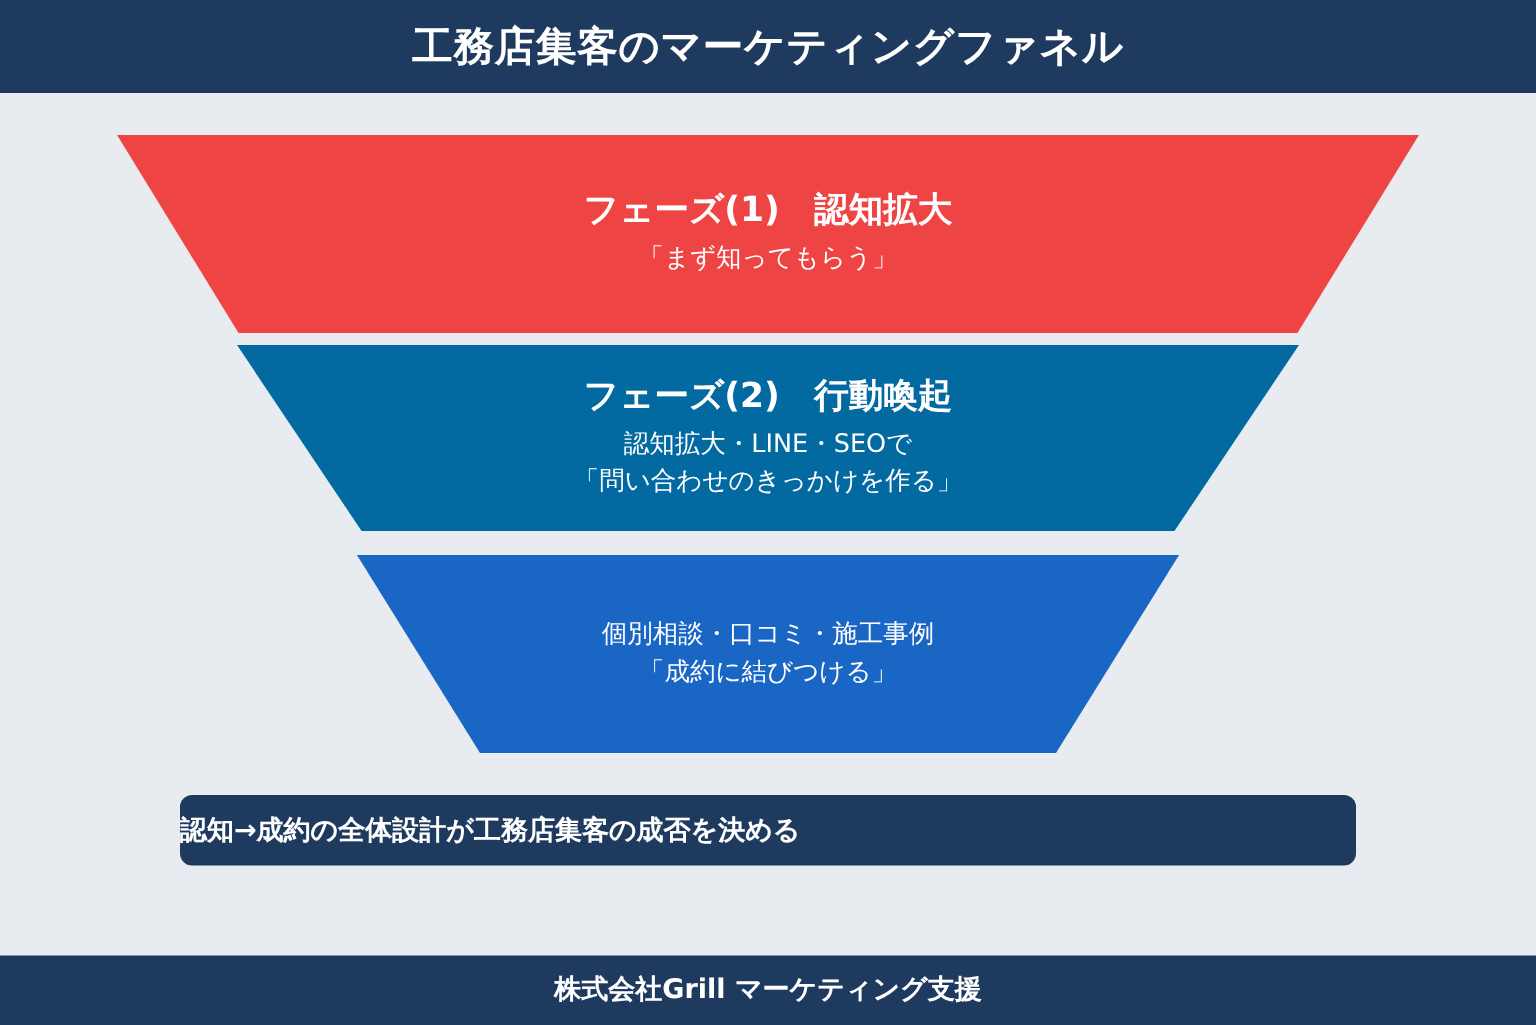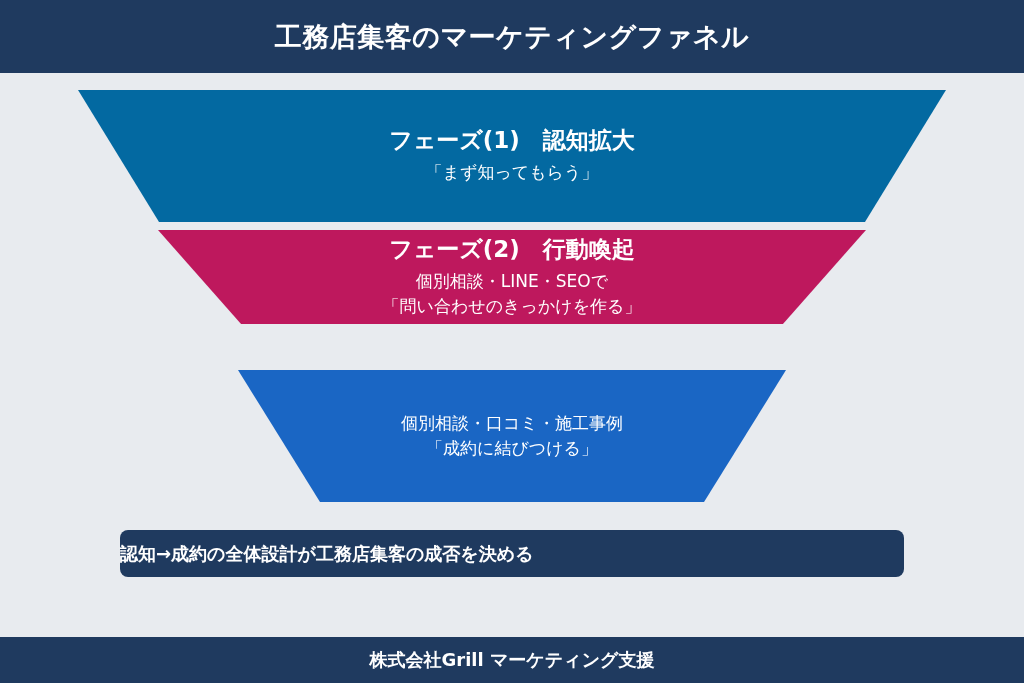--- a/index.html
+++ b/index.html
@@ -20,21 +20,21 @@
     height: 683px;
     background: #e8ebef;
   }
 
   
   .header {
     position: absolute;
     left: 0;
     top: 0;
     width: 1024px;
-    height: 73px;
+    height: 62px;
     background: #1f3a5f;
     display: flex;
     align-items: center;
     justify-content: center;
   }
   .header-title {
     color: #ffffff;
     font-size: 27px;
     font-weight: bold;
     letter-spacing: 0.5px;
@@ -57,28 +57,28 @@
     display: flex;
     flex-direction: column;
     align-items: center;
     justify-content: center;
     text-align: center;
     color: #ffffff;
   }
   .band-1 {
     top: 28px;
     height: 132px;
-    background: #0369a1;
+    background: #ef4444;
     -webkit-clip-path: polygon(7.62% 0%, 92.38% 0%, 84.47% 100%, 15.53% 100%);
     clip-path: polygon(7.62% 0%, 92.38% 0%, 84.47% 100%, 15.53% 100%);
   }
   .band-2 {
     top: 168px;
-    height: 94px;
-    background: #be185d;
+    height: 124px;
+    background: #0369a1;
     -webkit-clip-path: polygon(15.43% 0%, 84.57% 0%, 76.46% 100%, 23.54% 100%);
     clip-path: polygon(15.43% 0%, 84.57% 0%, 76.46% 100%, 23.54% 100%);
   }
   .band-3 {
     top: 308px;
     height: 132px;
     background: #1a66c4;
     -webkit-clip-path: polygon(23.24% 0%, 76.76% 0%, 68.75% 100%, 31.25% 100%);
     clip-path: polygon(23.24% 0%, 76.76% 0%, 68.75% 100%, 31.25% 100%);
   }
@@ -147,21 +147,21 @@
 
   <div class="funnel">
 
     <div class="band band-1">
       <div class="band-heading">フェーズ(1)　認知拡大</div>
       <div class="band-line">「まず知ってもらう」</div>
     </div>
 
     <div class="band band-2">
       <div class="band-heading">フェーズ(2)　行動喚起</div>
-      <div class="band-line">個別相談・LINE・SEOで</div>
+      <div class="band-line">認知拡大・LINE・SEOで</div>
       <div class="band-line">「問い合わせのきっかけを作る」</div>
     </div>
 
     <div class="band band-3">
       <div class="band-line">個別相談・口コミ・施工事例</div>
       <div class="band-line">「成約に結びつける」</div>
     </div>
 
   </div>
 

